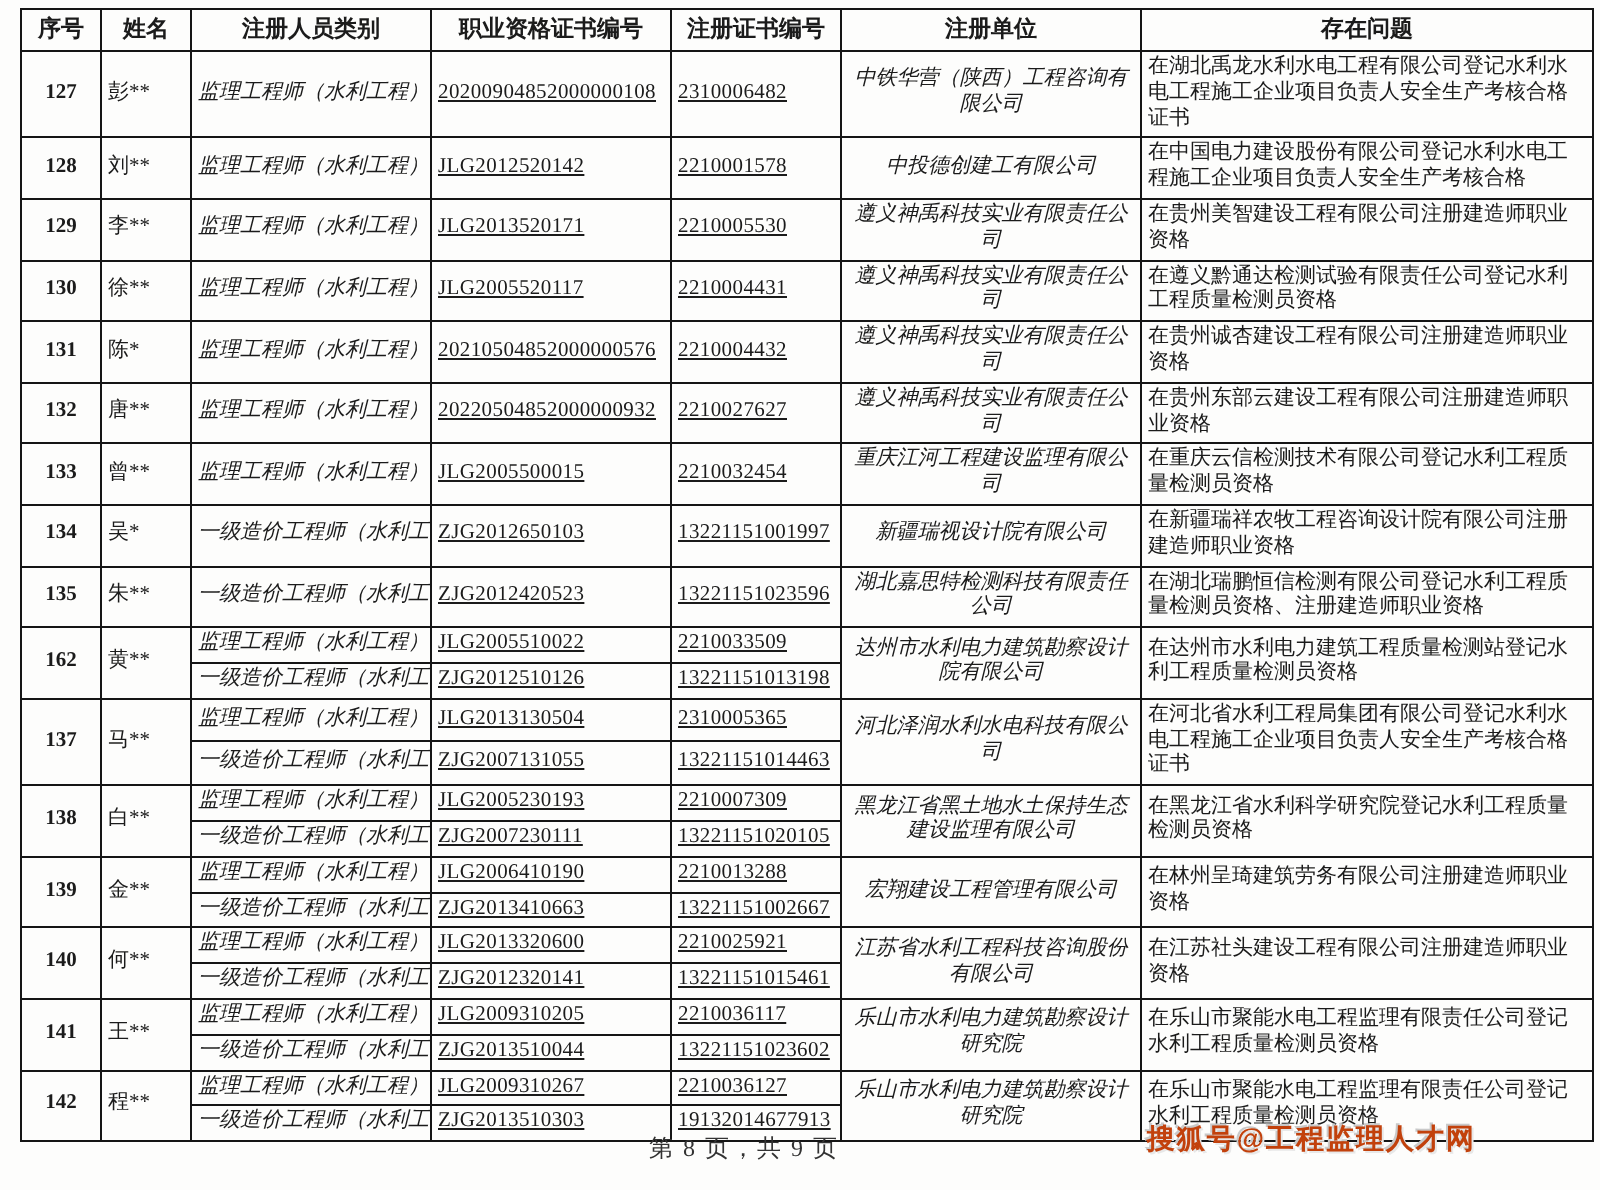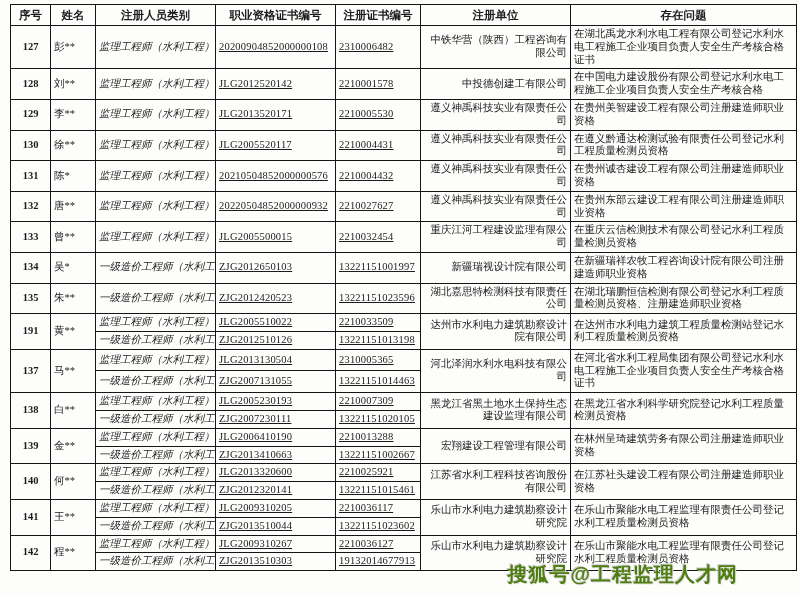--- a/index.html
+++ b/index.html
@@ -41,34 +41,34 @@
   col.c-name{width:45px;}
   col.c-cat{width:120px;}
   col.c-qual{width:120px;}
   col.c-reg{width:85px;}
   col.c-unit{width:150px;}
   col.c-prob{width:226px;}
   td.cell-serial{text-align:center;font-weight:bold;}
   td.cell-name{text-align:left;}
   td.cell-category{white-space:nowrap;text-align:left;padding-left:4px;font-style:italic;}
   td.cell-qual, td.cell-reg{white-space:nowrap;font-size:10.5px;letter-spacing:0.2px;text-decoration:underline;}
-  td.cell-unit{text-align:right;}
+  td.cell-unit{text-align:center;font-style:italic;}
   td.cell-problem{text-align:left;}
   .footer-page{
     position:absolute;left:0;top:566px;width:100%;
     text-align:center;
     font-size:12px;
     color:#333;
     letter-spacing:1px;
   }
   .watermark{
     position:absolute;right:6px;top:561px;
-    font-size:20px;
+    font-size:14px;
     font-weight:bold;
-    color:#4d7c0f;
+    color:#c2410c;
     text-shadow:1px 1px 0 #e8e8e8, -1px -1px 0 #c9c9c9;
     letter-spacing:1px;
     font-family:"Liberation Sans","DejaVu Sans",sans-serif;
   }
 </style>
 </head>
 <body>
 
 <div class="page">
 
@@ -169,21 +169,21 @@
         <tr>
           <td class="cell-serial">135</td>
           <td class="cell-name">朱**</td>
           <td class="cell-category">一级造价工程师（水利工</td>
           <td class="cell-qual">ZJG2012420523</td>
           <td class="cell-reg">13221151023596</td>
           <td class="cell-unit">湖北嘉思特检测科技有限责任公司</td>
           <td class="cell-problem">在湖北瑞鹏恒信检测有限公司登记水利工程质量检测员资格、注册建造师职业资格</td>
         </tr>
         <tr>
-          <td class="cell-serial" rowspan="2">191</td>
+          <td class="cell-serial" rowspan="2">162</td>
           <td class="cell-name" rowspan="2">黄**</td>
           <td class="cell-category">监理工程师（水利工程）</td>
           <td class="cell-qual">JLG2005510022</td>
           <td class="cell-reg">2210033509</td>
           <td class="cell-unit" rowspan="2">达州市水利电力建筑勘察设计院有限公司</td>
           <td class="cell-problem" rowspan="2">在达州市水利电力建筑工程质量检测站登记水利工程质量检测员资格</td>
         </tr>
         <tr>
           <td class="cell-category">一级造价工程师（水利工</td>
           <td class="cell-qual">ZJG2012510126</td>
@@ -269,15 +269,16 @@
           <td class="cell-problem" rowspan="2">在乐山市聚能水电工程监理有限责任公司登记水利工程质量检测员资格</td>
         </tr>
         <tr>
           <td class="cell-category">一级造价工程师（水利工</td>
           <td class="cell-qual">ZJG2013510303</td>
           <td class="cell-reg">19132014677913</td>
         </tr>
       </tbody>
   </table>
 
+  <div class="footer-page">第 8 页，共 9 页</div>
   <div class="watermark">搜狐号@工程监理人才网</div>
 
 </div>
 
 </body></html>

